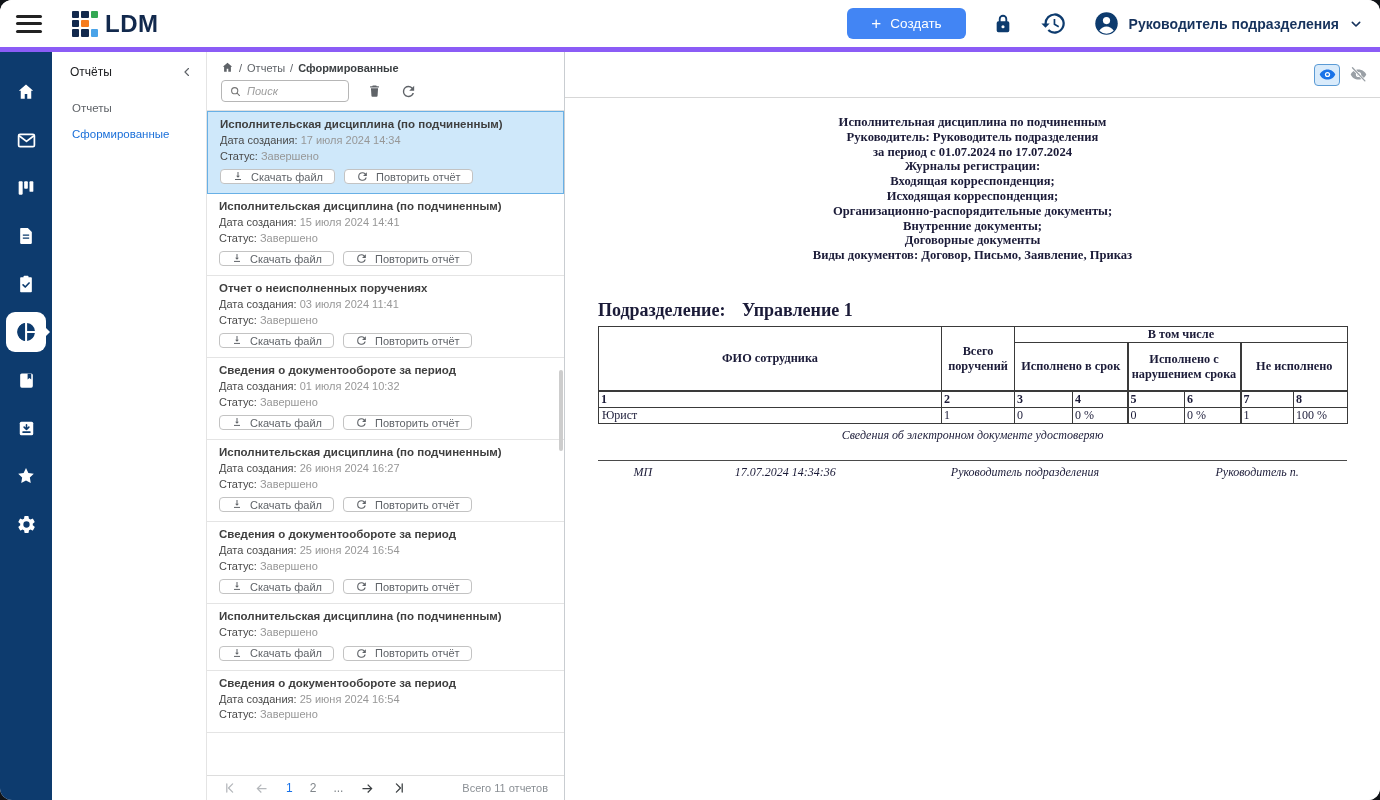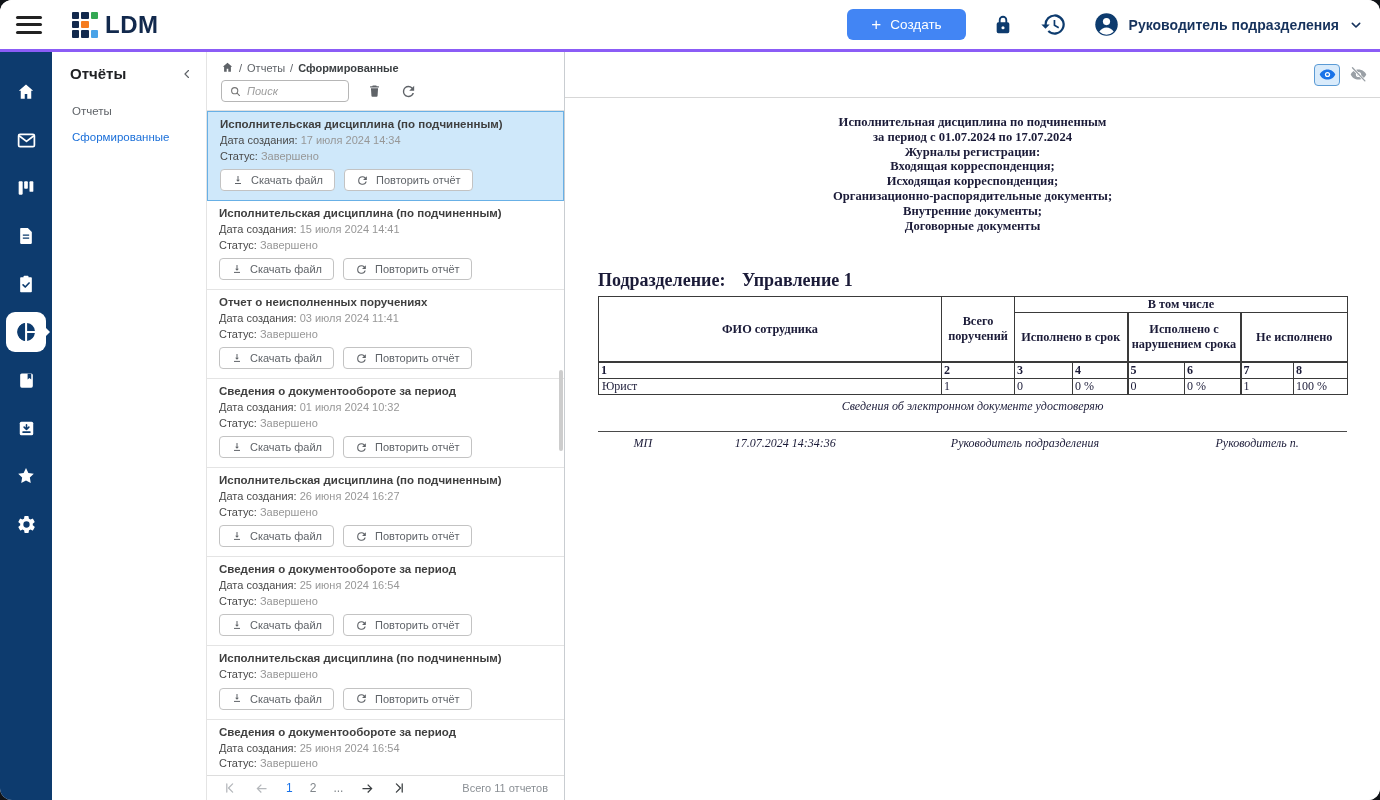--- a/index.html
+++ b/index.html
@@ -1,20 +1,20 @@
 <!DOCTYPE html>
 <html lang="ru"><head>
 <meta charset="utf-8">
 <style>
   * { margin:0; padding:0; box-sizing:border-box; }
   html,body { width:1380px; height:800px; background:#101317; font-family:"Liberation Sans", sans-serif; }
   .app { position:relative; width:1380px; height:800px; background:#fff; border-radius:12px; overflow:hidden; display:flex; flex-direction:column; }
 
   
-  .topbar { height:52px; flex:0 0 52px; background:#fff; display:flex; align-items:center; padding:0 16px; border-bottom:3px solid #8b5cf6; }
+  .topbar { height:52px; flex:0 0 52px; background:#fff; display:flex; align-items:center; padding:0 16px; border-bottom:5px solid #8b5cf6; }
   .hamburger { width:26px; height:18px; display:flex; flex-direction:column; justify-content:space-between; cursor:pointer; background:none; border:none; }
   .hamburger span { display:block; height:3px; border-radius:2px; background:#222; }
   .logo { display:flex; align-items:center; gap:7px; margin-left:30px; }
   .logo-mosaic { width:26px; height:26px; display:grid; grid-template-columns:repeat(3,1fr); grid-template-rows:repeat(3,1fr); gap:2px; }
   .logo-mosaic i { border-radius:1px; }
   .logo-text { font-size:24px; font-weight:bold; color:#12294d; letter-spacing:.5px; }
   .topbar-right { margin-left:auto; display:flex; align-items:center; gap:26px; }
   .create-btn { background:#4285f4; color:#fff; border:none; border-radius:6px; height:31px; padding:0 24px; font-size:13.5px; display:flex; align-items:center; gap:9px; cursor:pointer; font-family:inherit; }
   .create-btn .plus { font-size:17px; font-weight:normal; line-height:1; }
   .icon-btn { background:none; border:none; cursor:pointer; display:flex; align-items:center; }
@@ -26,21 +26,21 @@
 
   
   .rail { width:52px; flex:0 0 52px; background:#0d3b6e; display:flex; flex-direction:column; align-items:center; padding-top:16px; }
   .rail-item { width:52px; height:48px; display:flex; align-items:center; justify-content:center; cursor:pointer; position:relative; }
   .rail-chip { width:40px; height:40px; background:#fff; border-radius:9px; display:flex; align-items:center; justify-content:center; position:relative; }
   .rail-chip::after { content:""; position:absolute; right:-10px; top:50%; transform:translateY(-50%); border:6px solid transparent; border-left-color:#fff; }
 
   
   .subpanel { width:155px; flex:0 0 155px; background:#fff; border-right:1px solid #e4e4e4; padding-top:13px; }
   .subpanel-head { display:flex; align-items:center; justify-content:space-between; padding:0 12px 0 18px; }
-  .subpanel-title { font-size:15px; font-weight:bold; color:#202124; }
+  .subpanel-title { font-size:12px; font-weight:normal; color:#202124; }
   .subpanel-items { margin-top:20px; display:flex; flex-direction:column; gap:8px; }
   .subpanel-item { padding:3px 0 3px 20px; font-size:11.5px; color:#5f6368; cursor:pointer; }
   .subpanel-item.active { color:#1a6fd9; }
 
   
   .listpanel { width:358px; flex:0 0 358px; display:flex; flex-direction:column; border-right:1px solid #c9cdd1; background:#fff; }
   .crumbs { padding:9px 14px 0; display:flex; align-items:center; gap:5px; font-size:11px; color:#5f6368; }
   .crumb-current { color:#3c4043; font-weight:bold; }
   .searchrow { padding:6px 14px 8px; display:flex; align-items:center; gap:18px; border-bottom:1px solid #e0e0e0; }
   .searchbox { width:128px; height:22px; border:1px solid #b6b6b6; border-radius:4px; display:flex; align-items:center; gap:5px; padding:0 7px; background:#fff; }
@@ -48,21 +48,21 @@
   .searchbox input::placeholder { color:#9e9e9e; font-style:italic; }
 
   .cards { flex:1; overflow:hidden; position:relative; }
   .card { padding:6px 12px 9px; border-bottom:1px solid #e4e4e4; background:#fff; cursor:pointer; }
   .card.selected { background:#cfe8fa; border:1px solid #68b0e6; }
   .card-title { font-size:11.5px; font-weight:bold; color:#3f3f3f; margin-bottom:3px; }
   .card-line { font-size:11px; line-height:15.5px; }
   .card-line .lbl { color:#4a4a4a; }
   .card-line .val { color:#979797; }
   .card-actions { display:flex; gap:9px; margin-top:5px; }
-  .action-btn { display:inline-flex; align-items:center; gap:7px; height:22px; padding:0 11px; border:1px solid #c3c3c3; border-radius:4px; background:#fff; font-size:11px; color:#5f6368; cursor:pointer; font-family:inherit; }
+  .action-btn { display:inline-flex; align-items:center; gap:7px; height:15px; padding:0 11px; border:1px solid #c3c3c3; border-radius:4px; background:#fff; font-size:11px; color:#5f6368; cursor:pointer; font-family:inherit; }
   .list-scroll-thumb { position:absolute; right:1px; top:259px; width:4px; height:81px; background:#cdcdcd; border-radius:2px; }
 
   .pagination { height:25px; flex:0 0 25px; border-top:1px solid #dddddd; display:flex; align-items:center; padding:0 16px; gap:17px; }
   .pg { background:none; border:none; cursor:pointer; display:flex; align-items:center; font-family:inherit; font-size:12px; }
   .pg-num { color:#80868b; }
   .pg-num.active { color:#1a73e8; }
   .pg-total { margin-left:auto; color:#8a8f94; font-size:11px; }
 
   
   .preview { flex:1; background:#fff; display:flex; flex-direction:column; min-width:0; }
@@ -499,27 +499,29 @@
               <path d="M3.5 2.5 21 21" stroke="#fff" stroke-width="3.6" stroke-linecap="round"></path>
               <path d="M3.5 2.5 21 21" stroke="#9aa0a6" stroke-width="1.9" stroke-linecap="round"></path>
             </svg>
         </button>
       </div>
 
       <div class="docwrap">
         <div class="doc">
           <div class="doc-title">
             <div>Исполнительная дисциплина по подчиненным</div>
+            <div>Руководитель: Руководитель  подразделения</div>
             <div>за период с 01.07.2024 по 17.07.2024</div>
             <div>Журналы регистрации:</div>
             <div>Входящая корреспонденция;</div>
             <div>Исходящая корреспонденция;</div>
             <div>Организационно-распорядительные документы;</div>
             <div>Внутренние документы;</div>
             <div>Договорные документы</div>
+            <div>Виды документов: Договор, Письмо, Заявление, Приказ</div>
           </div>
 
           <div class="unit-line">
             <span>Подразделение:</span>
             <span class="uv">Управление 1</span>
           </div>
 
           <table class="rep">
             <colgroup>
               <col style="width:343px">

